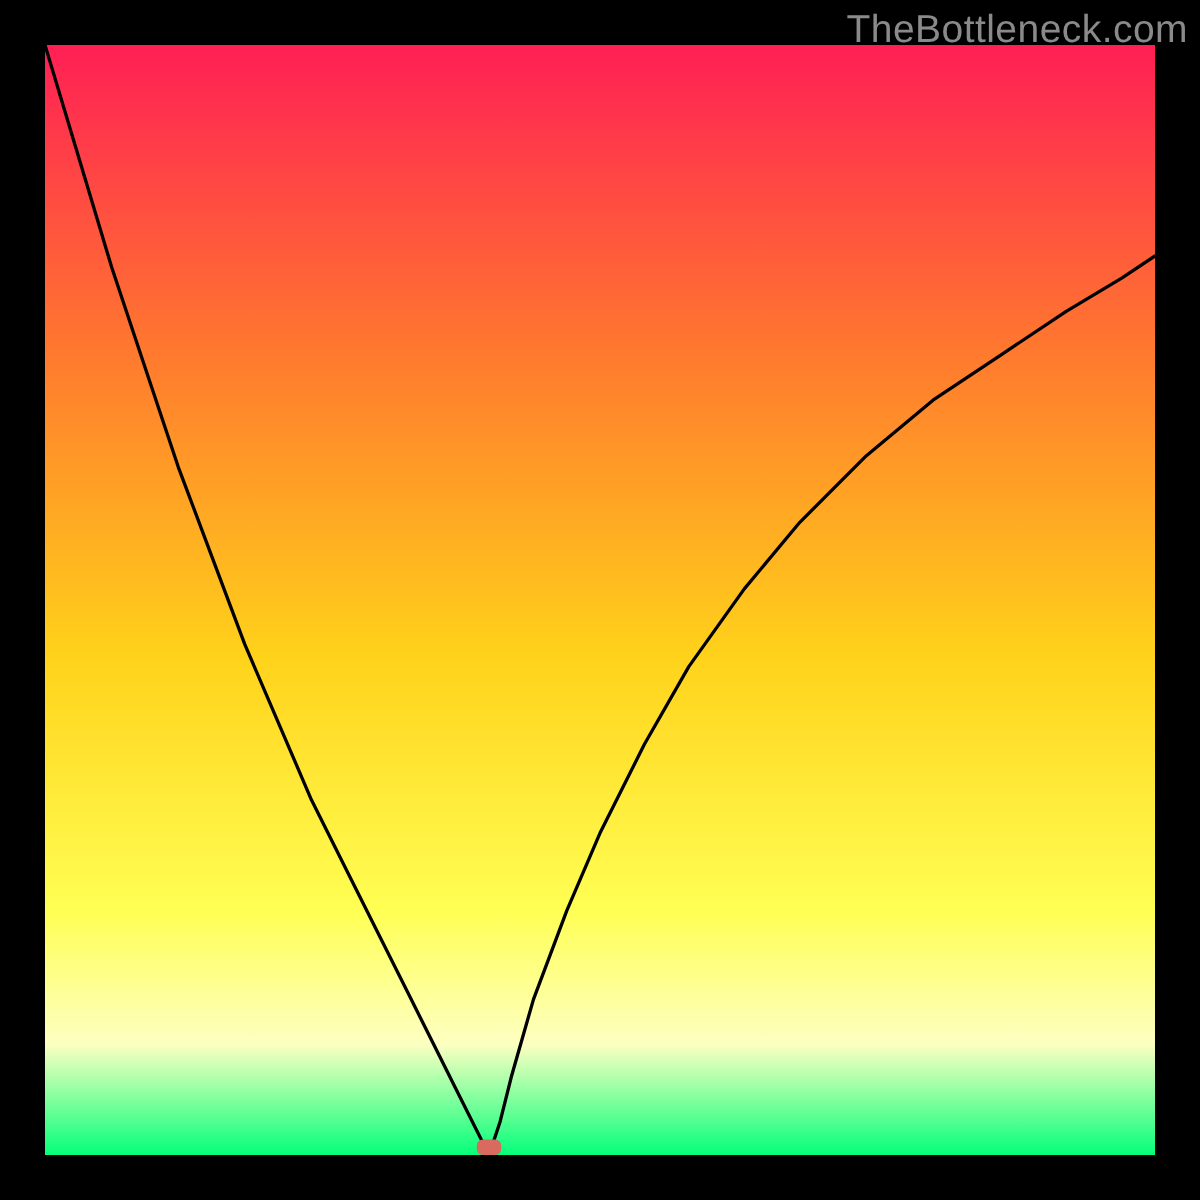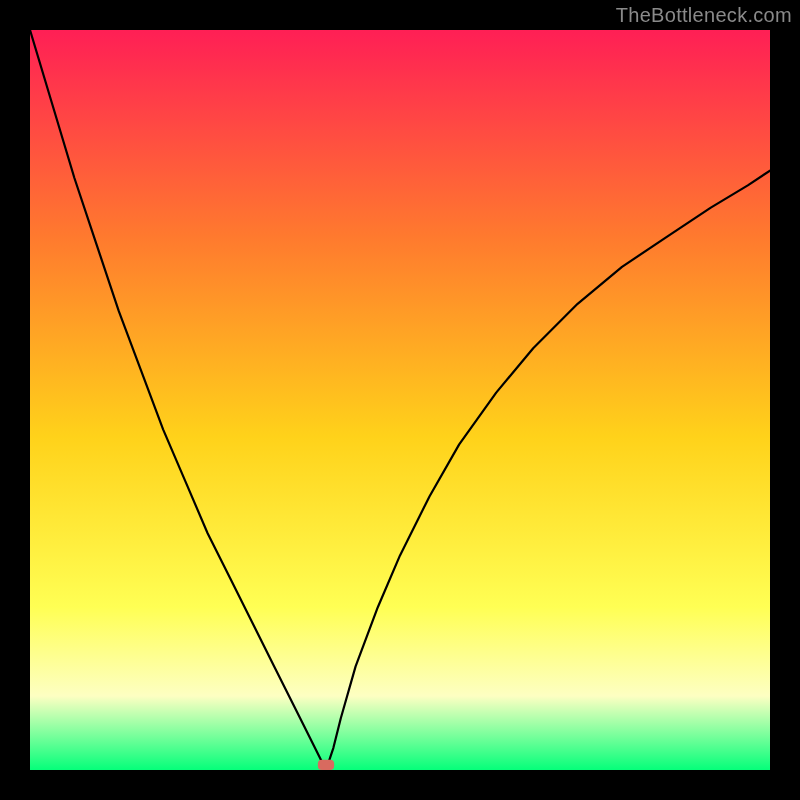--- a/index.html
+++ b/index.html
@@ -23,21 +23,21 @@
     top: 30px;
     width: 740px;
     height: 740px;
   }
   svg { display: block; }
   .watermark {
     position: absolute;
     top: 4px;
     right: 8px;
     color: #8a8a8a;
-    font-size: 20px;
+    font-size: 26px;
     font-weight: 400;
     letter-spacing: 0.3px;
     user-select: none;
   }
 </style>
 </head>
 <body>
 
 <div class="frame">
 

